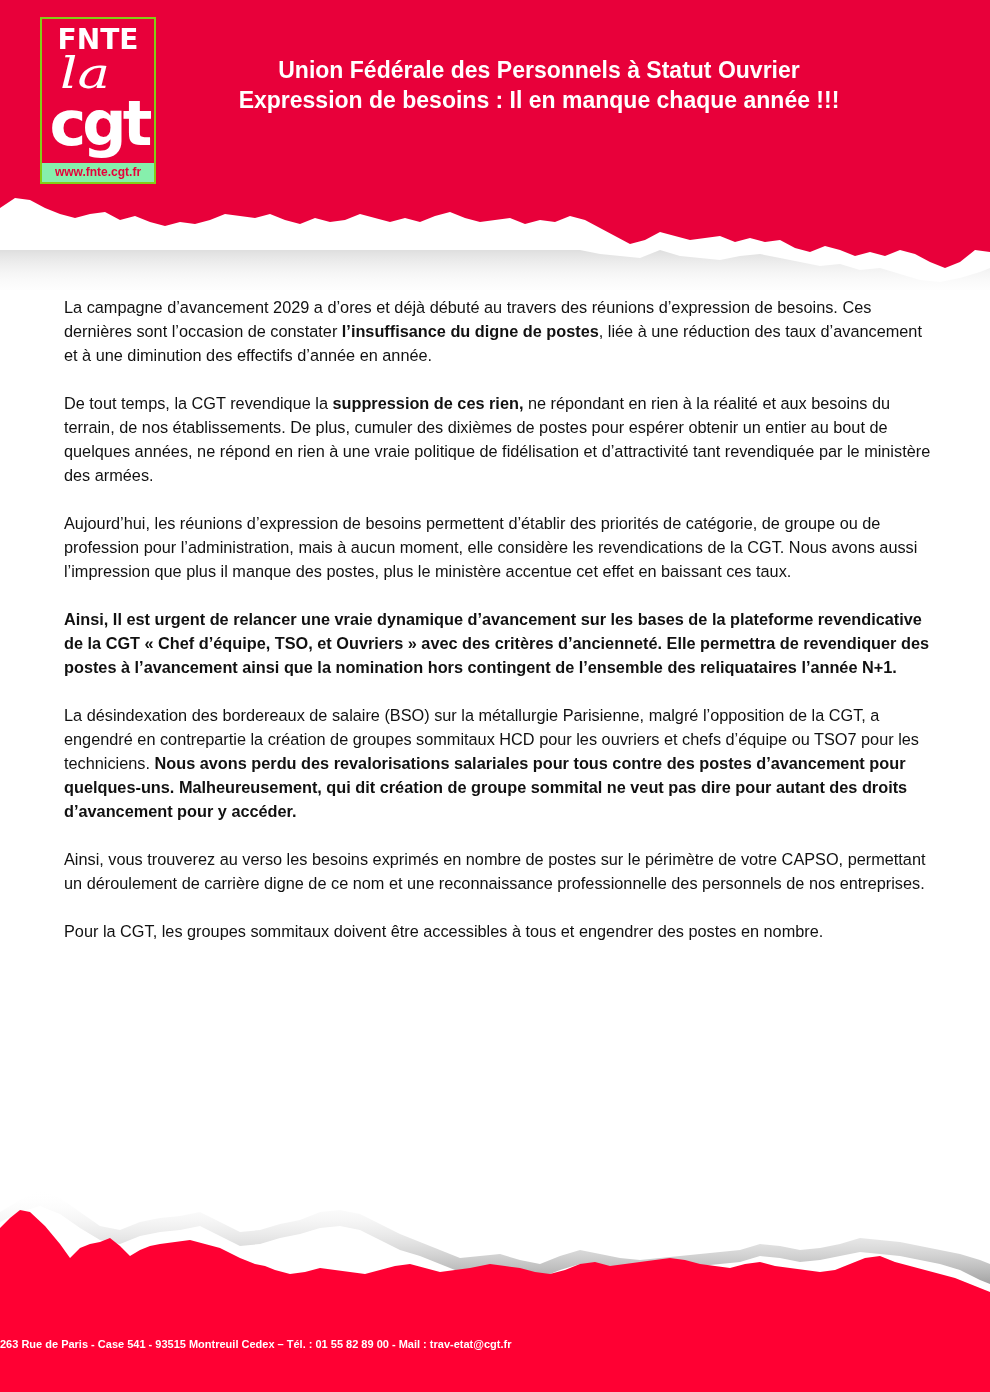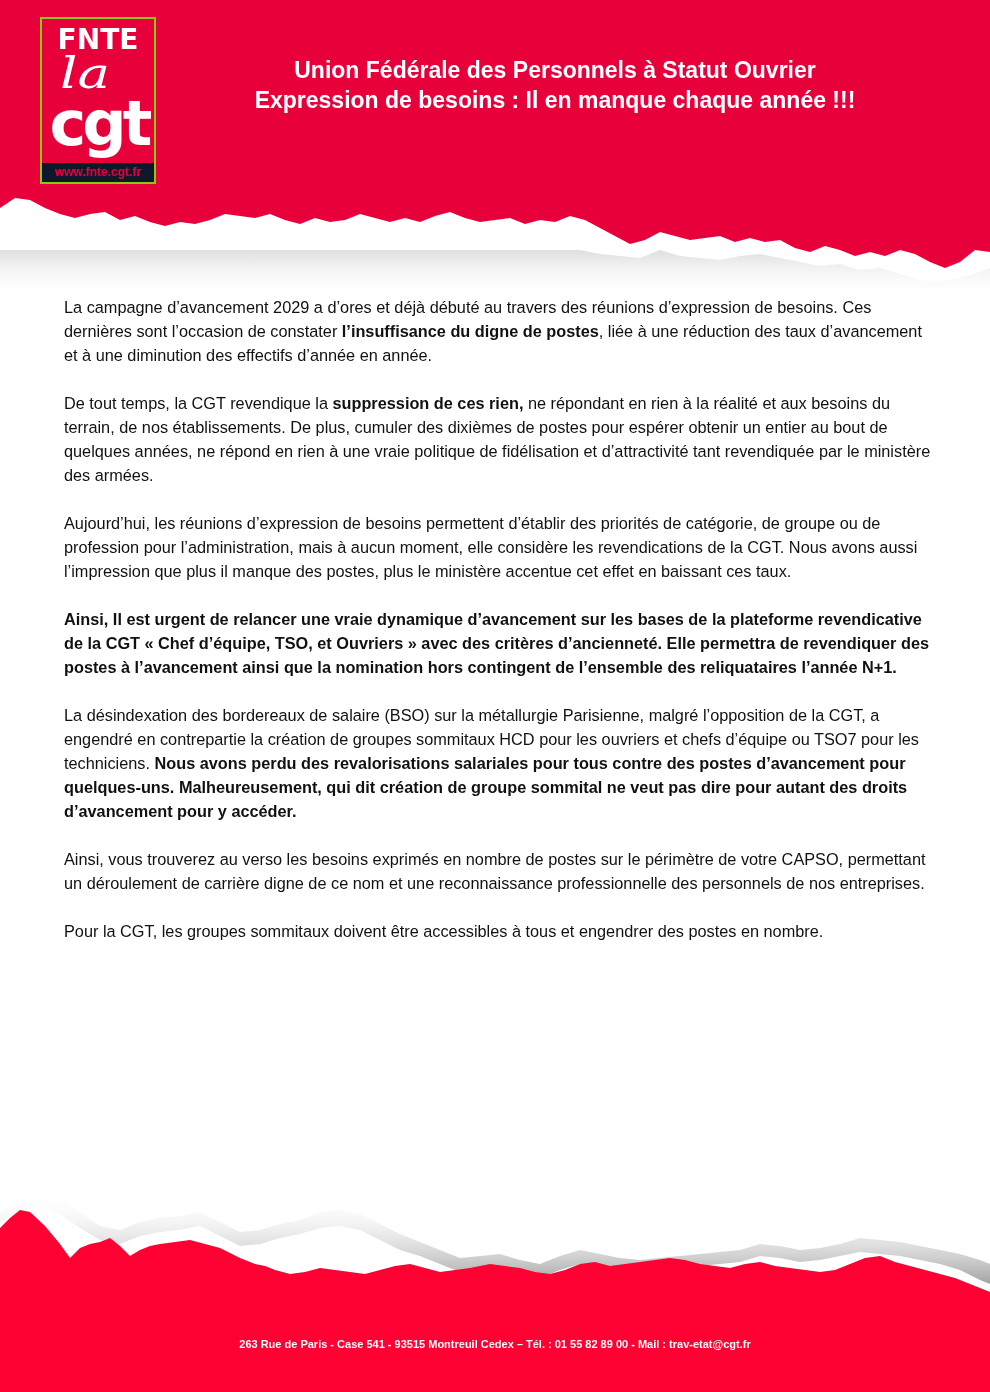--- a/index.html
+++ b/index.html
@@ -25,45 +25,45 @@
       font-family: "DejaVu Serif", serif; font-style: italic; font-size: 42px; line-height: 42px;
       transform: scaleX(1.3); transform-origin: left top;
     }
     .logo .cgt {
       position: absolute; left: 2px; top: 74px; width: 110px; text-align: center;
       color: #fff; font-weight: bold; font-size: 62px; line-height: 62px; letter-spacing: -4px;
       font-family: "DejaVu Sans", sans-serif;
     }
     .logo .url {
       position: absolute; left: 0; bottom: 0; width: 100%; height: 19px;
-      background: #0f172a; color: #e8003a; font-weight: bold; font-size: 12px;
+      background: #86efac; color: #e8003a; font-weight: bold; font-size: 12px;
       text-align: center; line-height: 19px;
     }
     .title {
-      position: absolute; left: 185px; top: 55px; width: 740px; text-align: center;
+      position: absolute; left: 169px; top: 55px; width: 740px; text-align: center;
       color: #ffffff; font-weight: bold; font-size: 23px; line-height: 30px;
     }
 
     
     .content {
       position: absolute; left: 64px; top: 295px; width: 870px;
       font-family: "Liberation Sans", sans-serif; font-size: 16.3px; line-height: 24px;
       color: #111;
     }
     .content p { margin-bottom: 24px; }
     .content p.bold { font-weight: bold; }
     .content b { font-weight: bold; }
 
     
     .footer {
       position: absolute; left: 0; top: 1160px; width: 990px; height: 232px;
     }
     .footer svg.band { position: absolute; left: 0; top: 0; }
     .footer .address {
-      position: absolute; left: 0; top: 178px; width: 990px; text-align: center;
+      position: absolute; left: 0; top: 178px; width: 990px; text-align: left;
       color: #ffffff; font-size: 11px; font-weight: bold; letter-spacing: 0px;
     }
   </style>
 </head>
 <body>
 
 <div class="header">
   <svg class="band" width="990" height="290" viewBox="0 0 990 290">
     <defs>
       <linearGradient id="shadowTop" x1="0" y1="0" x2="0" y2="1">

